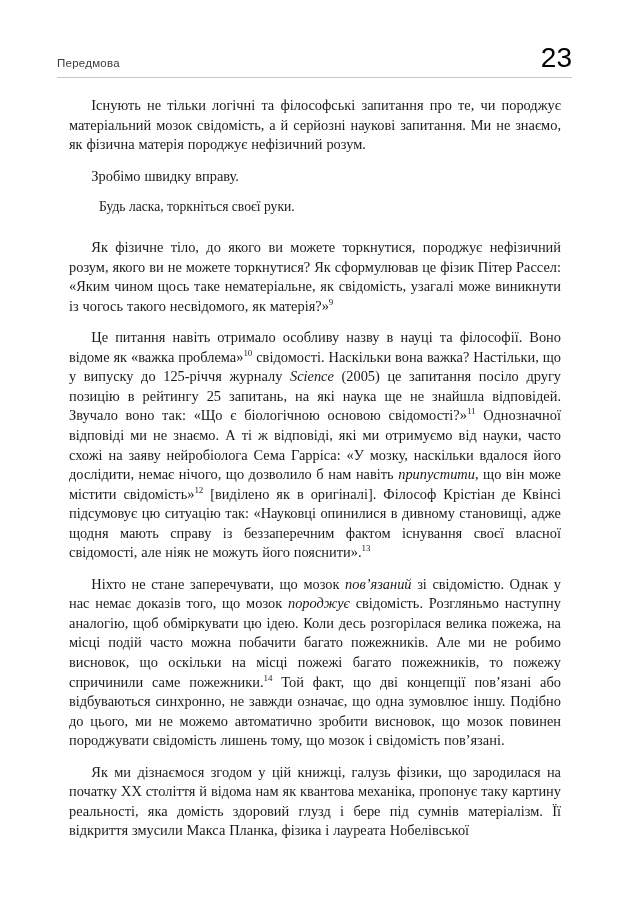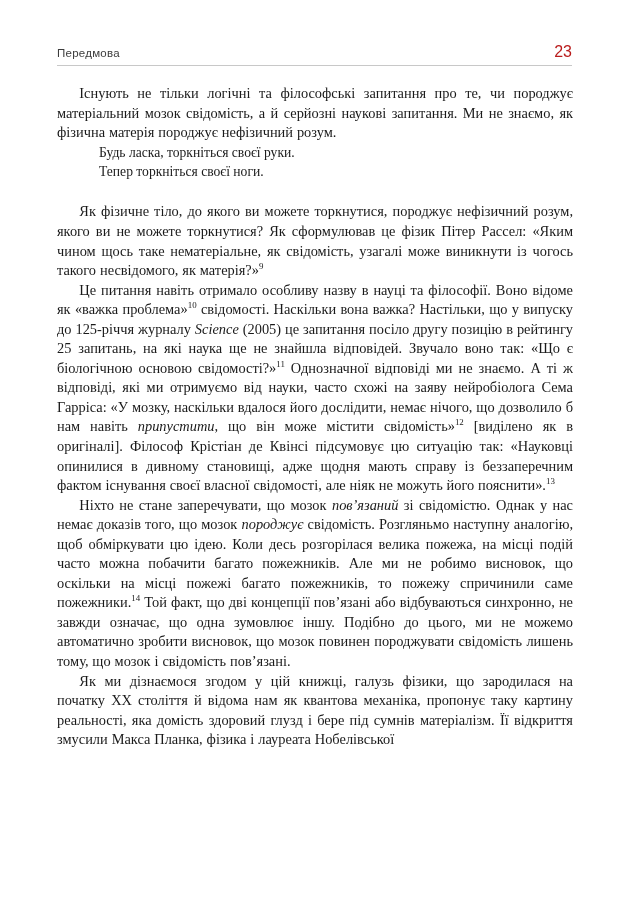--- a/index.html
+++ b/index.html
@@ -37,37 +37,37 @@
   .running-head-title {
     font-family: "Liberation Sans", "DejaVu Sans", sans-serif;
     font-size: 11.5px;
     letter-spacing: 0.25px;
     color: #3c3c3c;
     white-space: nowrap;
   }
 
   .folio {
     font-family: "Liberation Sans", "DejaVu Sans", sans-serif;
-    font-size: 16px;
-    color: #b91c1c;
+    font-size: 28px;
+    color: #000000;
     line-height: 1;
     white-space: nowrap;
   }
 
   
   .textblock {
     position: absolute;
     left: 57px;
     top: 84px;
     width: 516px;
     box-sizing: border-box;
   }
 
   p.body {
-    margin: 0;
+    margin: 12px;
     font-size: 14.4px;
     line-height: 19.55px;
     text-align: justify;
     text-indent: 1.55em;
     hyphens: manual;
     word-spacing: 0.02em;
   }
 
   
   .exercise {
@@ -101,24 +101,26 @@
     <span class="running-head-title">Передмова</span>
     <span class="folio">23</span>
   </header>
 
   <div class="textblock">
 
     <p class="body">
       <span>Існують не тільки логічні та філософські запитання про те, чи поро­джує матеріальний мозок свідомість, а й серйозні наукові запитання. Ми не знаємо, як фізична матерія породжує нефізичний розум.</span>
     </p>
 
+    <p class="body">
+      <span>Зробімо швидку вправу.</span>
+    </p>
 
     <div class="exercise">
       <div class="exercise-line">Будь ласка, торкніться своєї руки.</div>
-      <div class="exercise-line">Тепер торкніться своєї ноги.</div>
     </div>
 
     <p class="body">
       <span>Як фізичне тіло, до якого ви можете торкнутися, породжує нефізичний розум, якого ви не можете торкнутися? Як сформулював це фізик Пітер Рассел: «Яким чином щось таке нематеріальне, як свідомість, узагалі може виникнути із чогось такого несвідомого, як матерія?»</span><sup>9</sup>
     </p>
 
     <p class="body">
       <span>Це питання навіть отримало особливу назву в науці та філософії. Воно відоме як «важка проблема»</span><sup>10</sup><span> свідомості. Наскільки вона важка? Настіль­ки, що у випуску до 125-річчя журналу </span><i>Science</i><span> (2005) це запитання по­сіло другу позицію в рейтингу 25 запитань, на які наука ще не знайшла відповідей. Звучало воно так: «Що є біологічною основою свідомості?»</span><sup>11</sup><span> Однозначної відповіді ми не знаємо. А ті ж відповіді, які ми отримуємо від науки, часто схожі на заяву нейробіолога Сема Гарріса: «У мозку, на­скільки вдалося його дослідити, немає нічого, що дозволило б нам навіть </span><i>припустити</i><span>, що він може містити свідомість»</span><sup>12</sup><span> [виділено як в оригіналі]. Філософ Крістіан де Квінсі підсумовує цю ситуацію так: «Науковці опи­нилися в дивному становищі, адже щодня мають справу із беззаперечним фактом існування своєї власної свідомості, але ніяк не можуть його пояс­нити».</span><sup>13</sup>
     </p>
 

